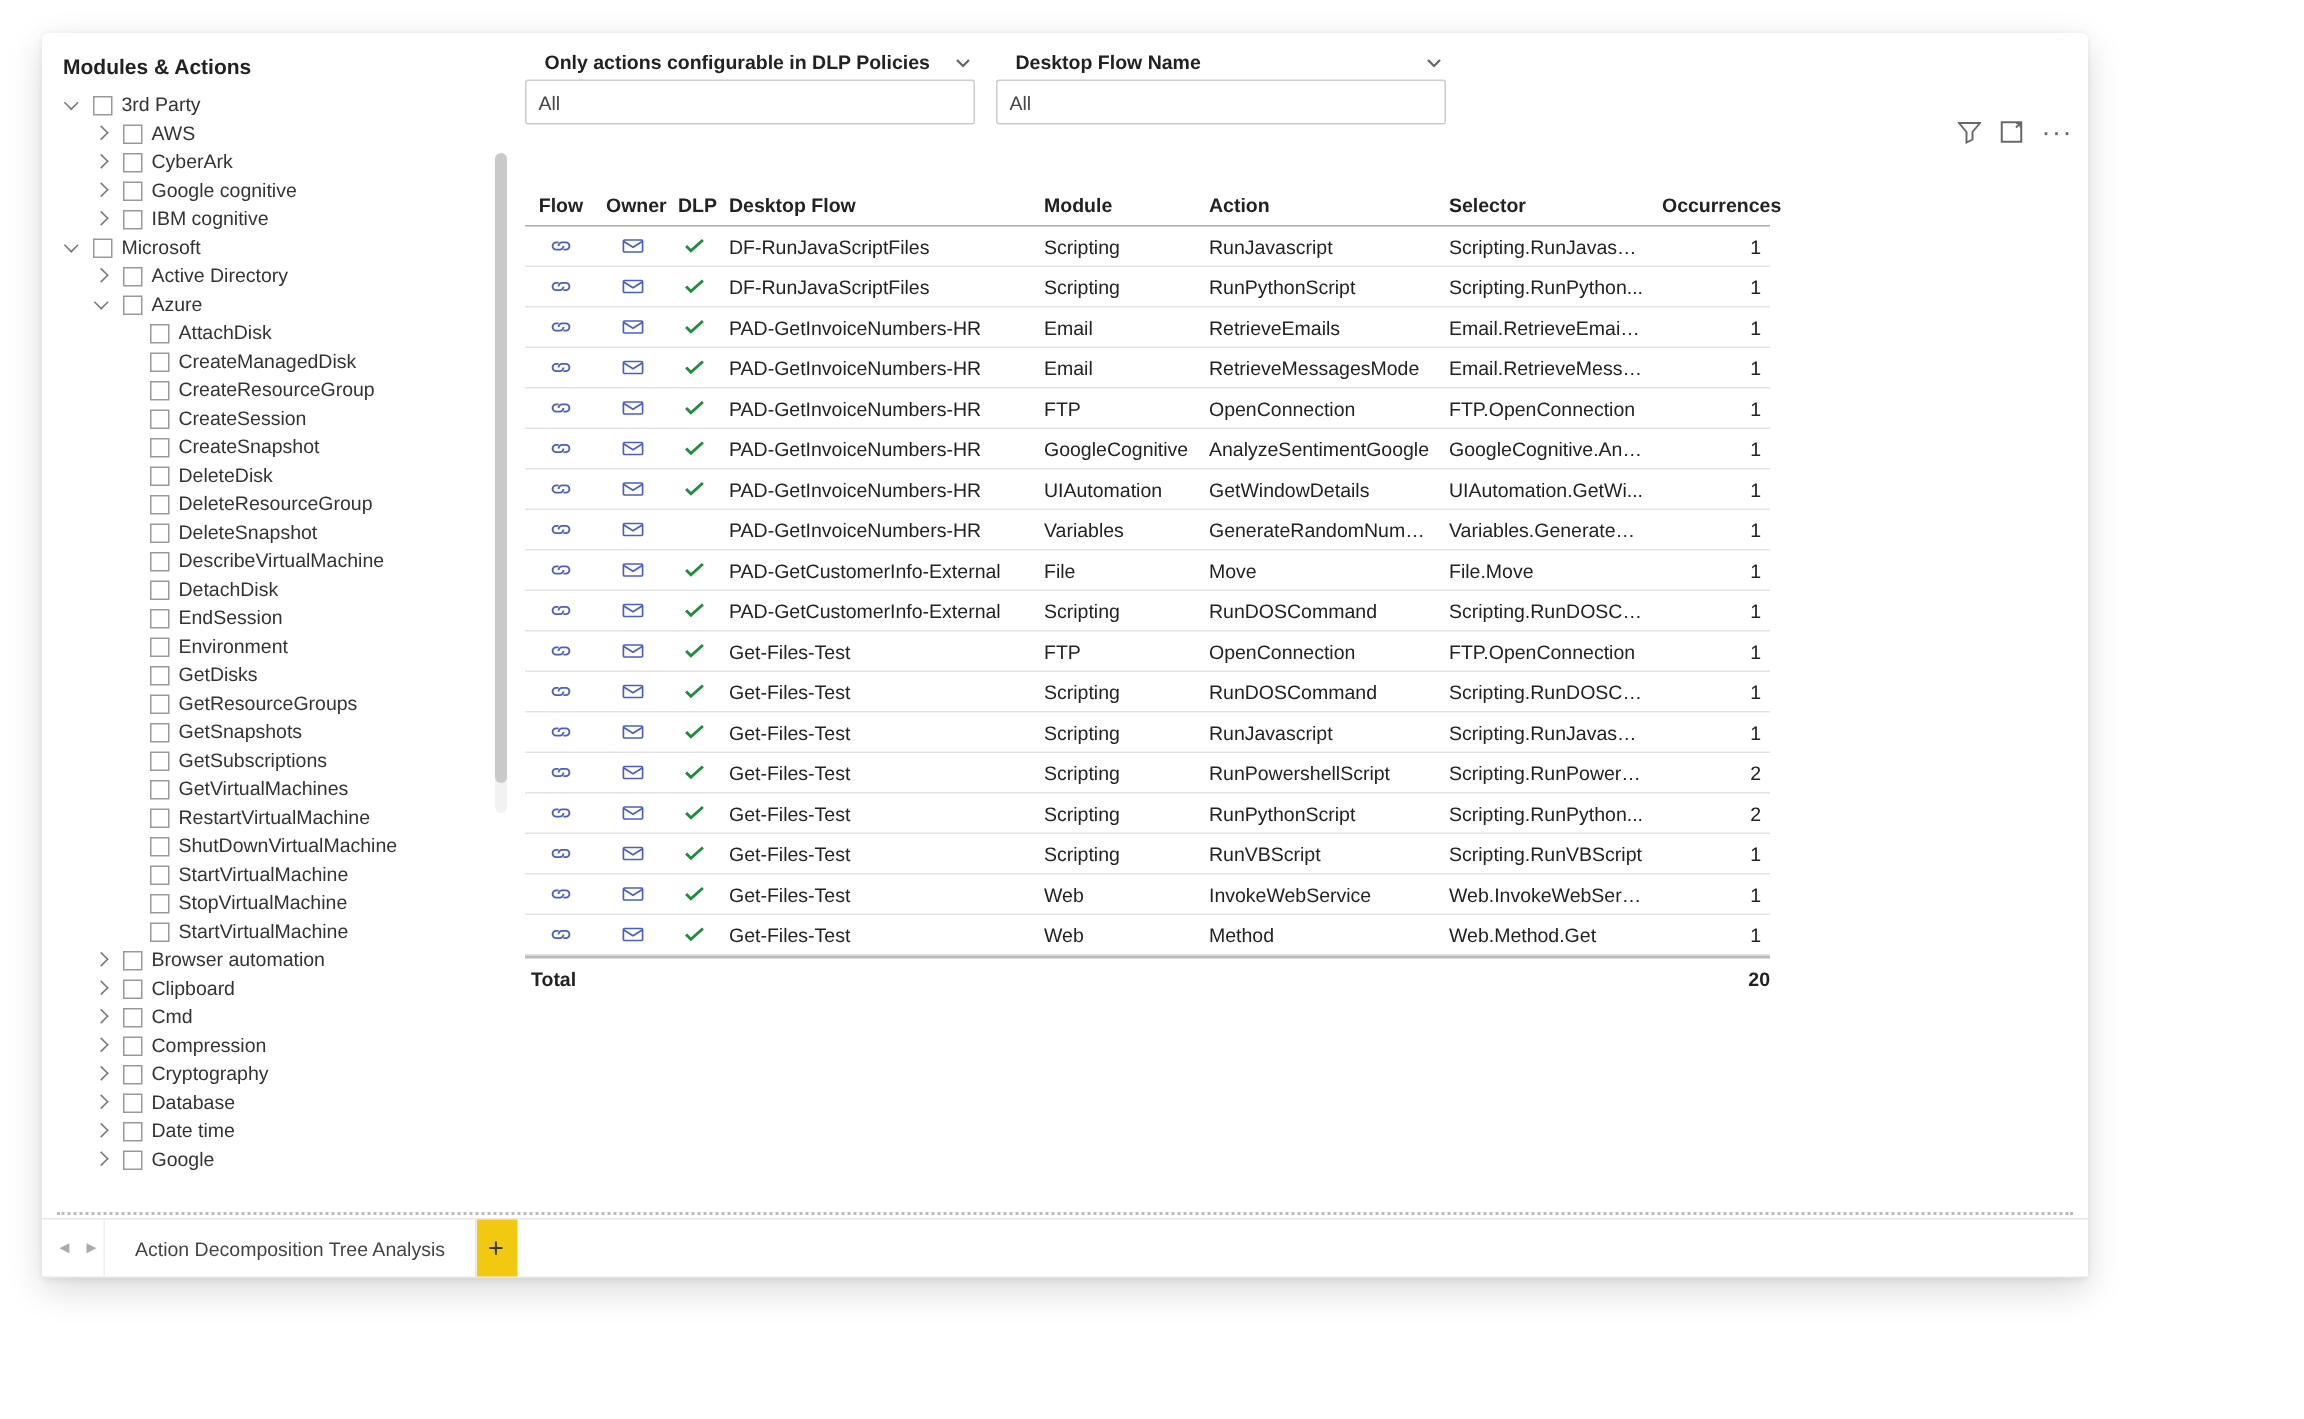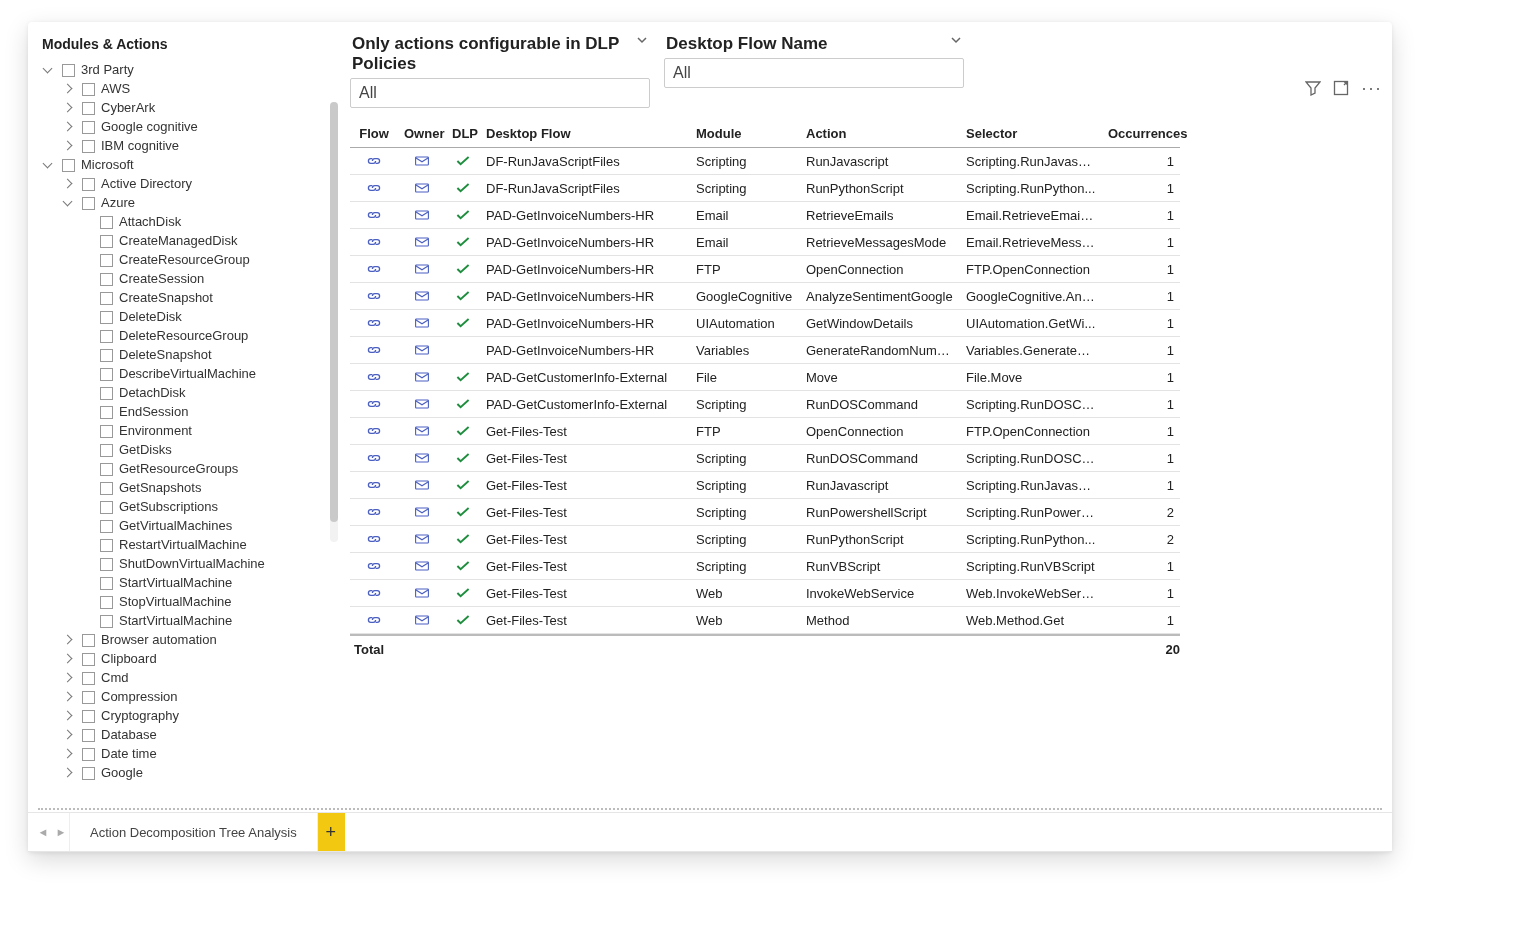--- a/index.html
+++ b/index.html
@@ -36,29 +36,29 @@
   .tree .lbl { color:#333; }
   .d0{padding-left:0} .d1{padding-left:20px} .d2{padding-left:40px}
   .vscroll {
     position:absolute; left:302px; top:80px; width:8px; height:440px;
     background:#f2f2f2; border-radius:4px;
   }
   .vscroll .thumb { position:absolute; left:0; top:0; width:8px; height:420px; background:#c9c9c9; border-radius:4px; }
   .right-panel { flex:1; padding: 12px 10px 0 22px; position:relative; }
   .slicers { display:flex; gap:14px; }
   .slicer { width:300px; }
-  .slicer .s-head { display:flex; align-items:flex-start; justify-content:space-between; font-size:17px; font-weight:600; color:#222; padding:0 2px 4px 2px; }
+  .slicer .s-head { display:flex; align-items:center; justify-content:space-between; font-size:13px; font-weight:600; color:#222; padding:0 2px 4px 2px;margin-left:11px; }
   .slicer .s-head svg { width:12px; height:12px; }
   .slicer .s-box {
-    height:30px; border:1px solid #ccc; border-radius:2px; display:flex; align-items:center; padding:0 8px; font-size:16px; color:#444; justify-content:space-between;
+    height:30px; border:1px solid #ccc; border-radius:2px; display:flex; align-items:center; padding:0 8px; font-size:13px; color:#444; justify-content:space-between;
   }
   .vis-icons { position:absolute; right:10px; top:58px; display:flex; gap:12px; color:#666; align-items:center; }
   .vis-icons svg { width:16px; height:16px; }
   .dots { font-size:18px; letter-spacing:1px; line-height:10px; }
-  .table-wrap { margin-top:12px; width:830px; }
+  .table-wrap { margin-top:40px; width:830px; }
   .thead { display:flex; border-bottom:1px solid #aaa; font-weight:700; font-size:13px; color:#222; }
   .thead > div, .trow > div { padding:6px 6px; }
   .c-flow{width:48px;text-align:center}
   .c-owner{width:48px;text-align:center}
   .c-dlp{width:34px;text-align:center}
   .c-name{width:210px}
   .c-module{width:110px}
   .c-action{width:160px}
   .c-selector{width:142px}
   .c-occ{width:78px;text-align:right}

